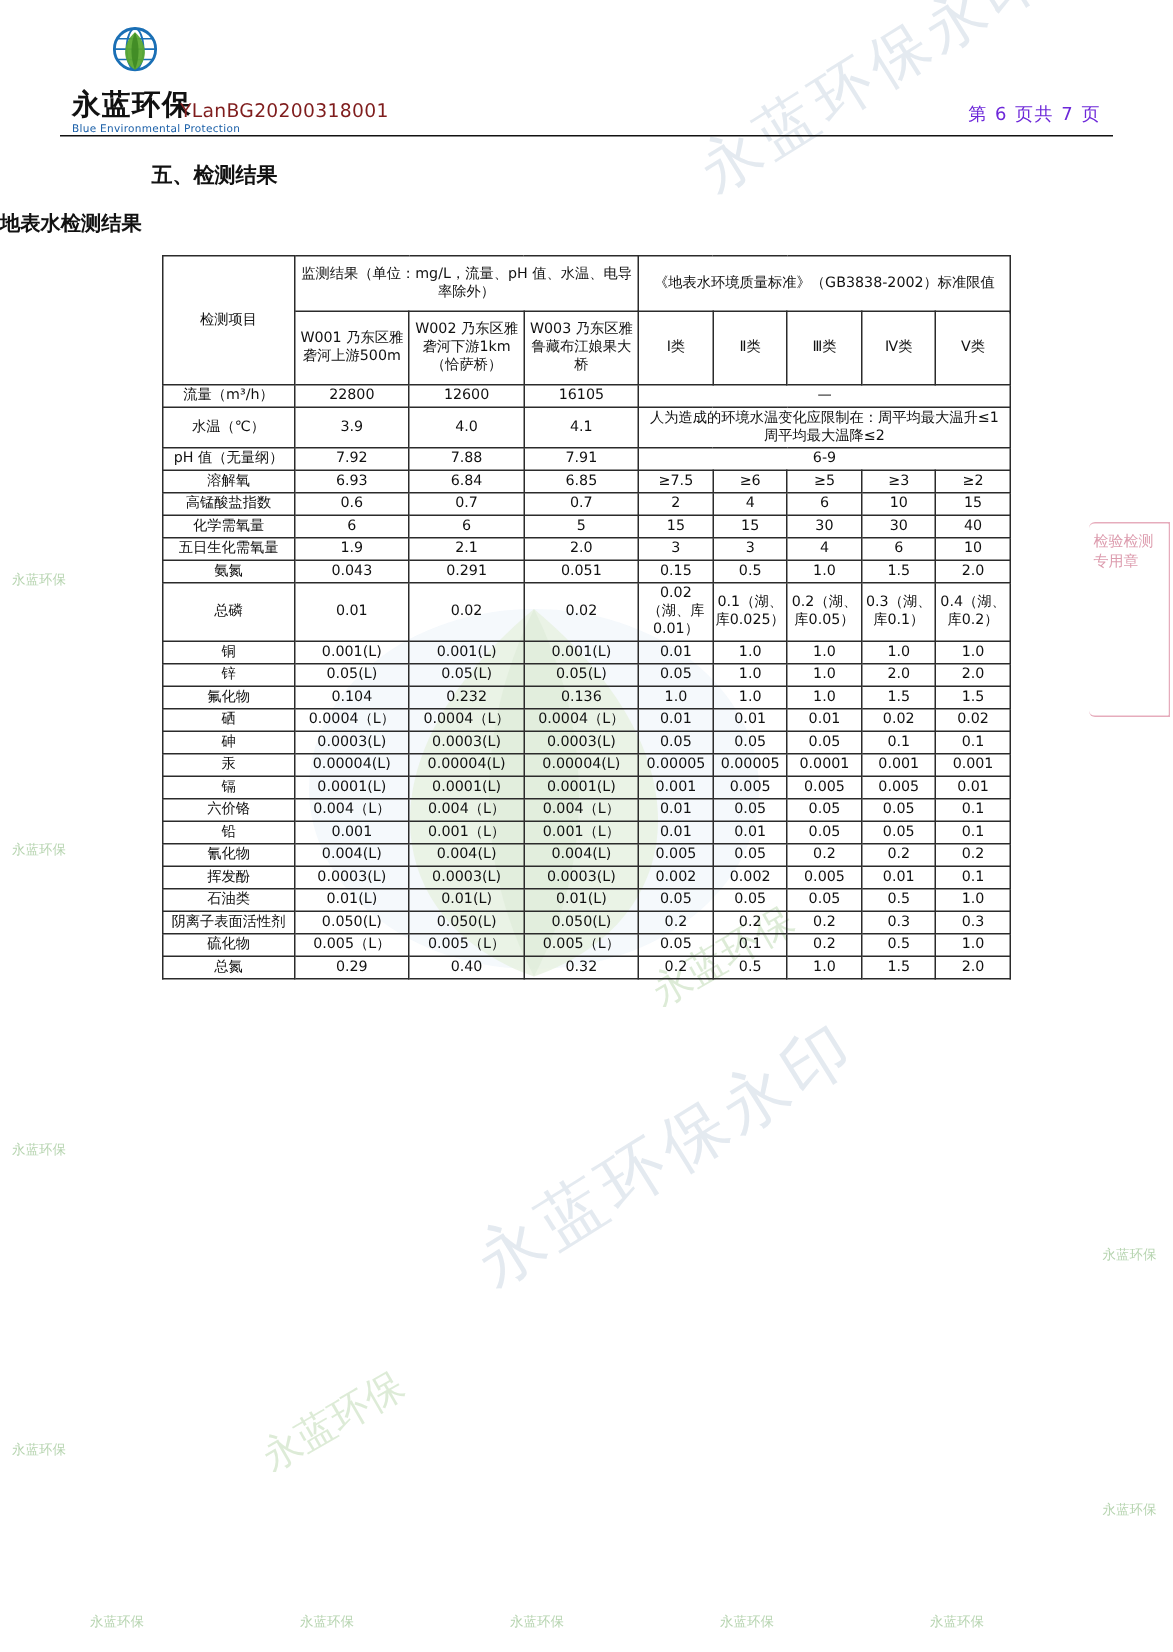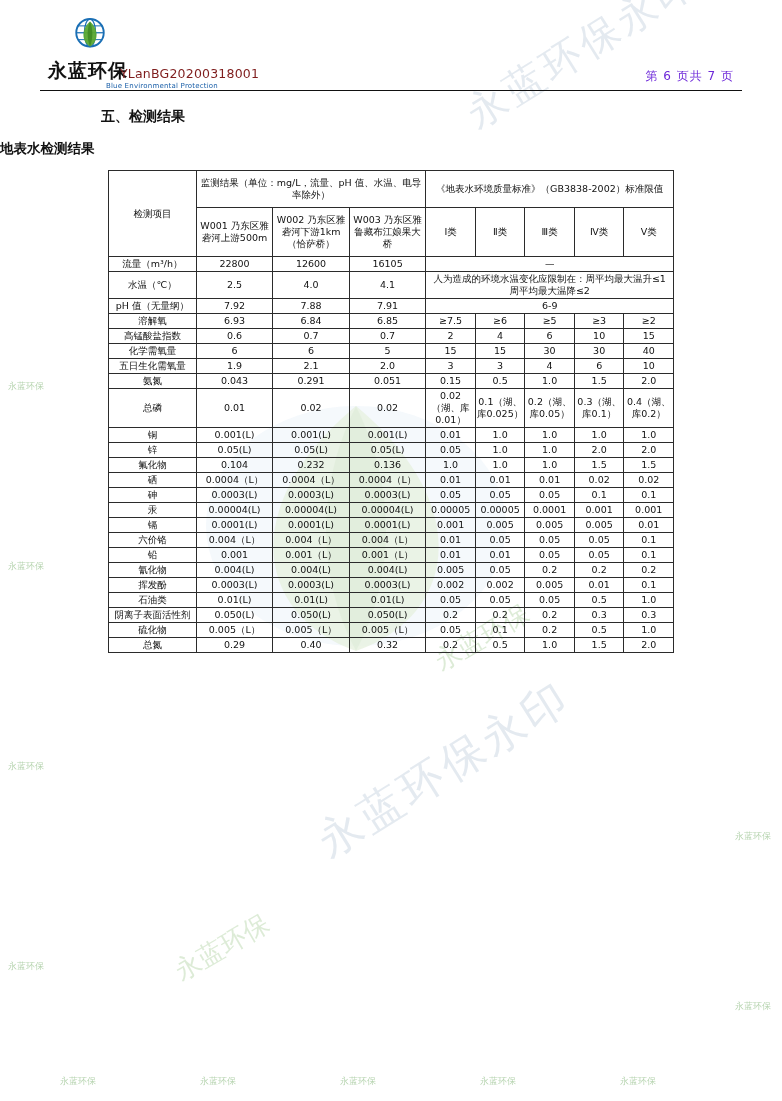--- a/index.html
+++ b/index.html
@@ -100,21 +100,20 @@
     letter-spacing: 1px;
     font-family: "DejaVu Sans", "Liberation Sans", sans-serif;
     line-height: 20px;
     margin-top: 2px;
   }
   .logo-en {
     font-size: 7px;
     color: #1a5fa8;
     letter-spacing: 0.2px;
     margin-top: 2px;
-    text-align: right;
   }
   .report-no {
     position: absolute;
     left: 120px;
     top: 66px;
     font-size: 12.5px;
     letter-spacing: 0.2px;
     color: #7f1d1d;
   }
   .page-no {
@@ -223,20 +222,21 @@
   <div class="wm-small" style="left:8px; top:760px;">永蓝环保</div>
   <div class="wm-small" style="left:8px; top:960px;">永蓝环保</div>
   <div class="wm-small" style="left:60px; top:1075px;">永蓝环保</div>
   <div class="wm-small" style="left:200px; top:1075px;">永蓝环保</div>
   <div class="wm-small" style="left:340px; top:1075px;">永蓝环保</div>
   <div class="wm-small" style="left:480px; top:1075px;">永蓝环保</div>
   <div class="wm-small" style="left:620px; top:1075px;">永蓝环保</div>
   <div class="wm-small" style="left:735px; top:1000px;">永蓝环保</div>
   <div class="wm-small" style="left:735px; top:830px;">永蓝环保</div>
 
+  <div class="wm-stamp">检验检测专用章</div>
 </div>
 
 <div class="header">
   <div class="logo-wrap">
     <svg class="logo-globe" viewBox="0 0 64 64">
       <circle cx="32" cy="30" r="22" fill="none" stroke="#1a6fb5" stroke-width="3"></circle>
       <ellipse cx="32" cy="30" rx="9" ry="22" fill="none" stroke="#1a6fb5" stroke-width="2"></ellipse>
       <line x1="10" y1="30" x2="54" y2="30" stroke="#1a6fb5" stroke-width="2"></line>
       <line x1="13" y1="19" x2="51" y2="19" stroke="#1a6fb5" stroke-width="1.6"></line>
       <line x1="13" y1="41" x2="51" y2="41" stroke="#1a6fb5" stroke-width="1.6"></line>
@@ -289,21 +289,21 @@
     <tbody id="tbody-rows">
         <tr>
           <td class="item">流量（m³/h）</td>
           <td>22800</td>
           <td>12600</td>
           <td>16105</td>
           <td class="note" colspan="5">—</td>
         </tr>
         <tr>
           <td class="item">水温（℃）</td>
-          <td>2.5</td>
+          <td>3.9</td>
           <td>4.0</td>
           <td>4.1</td>
           <td class="note" colspan="5">人为造成的环境水温变化应限制在：周平均最大温升≤1 周平均最大温降≤2</td>
         </tr>
         <tr>
           <td class="item">pH 值（无量纲）</td>
           <td>7.92</td>
           <td>7.88</td>
           <td>7.91</td>
           <td class="note" colspan="5">6-9</td>

